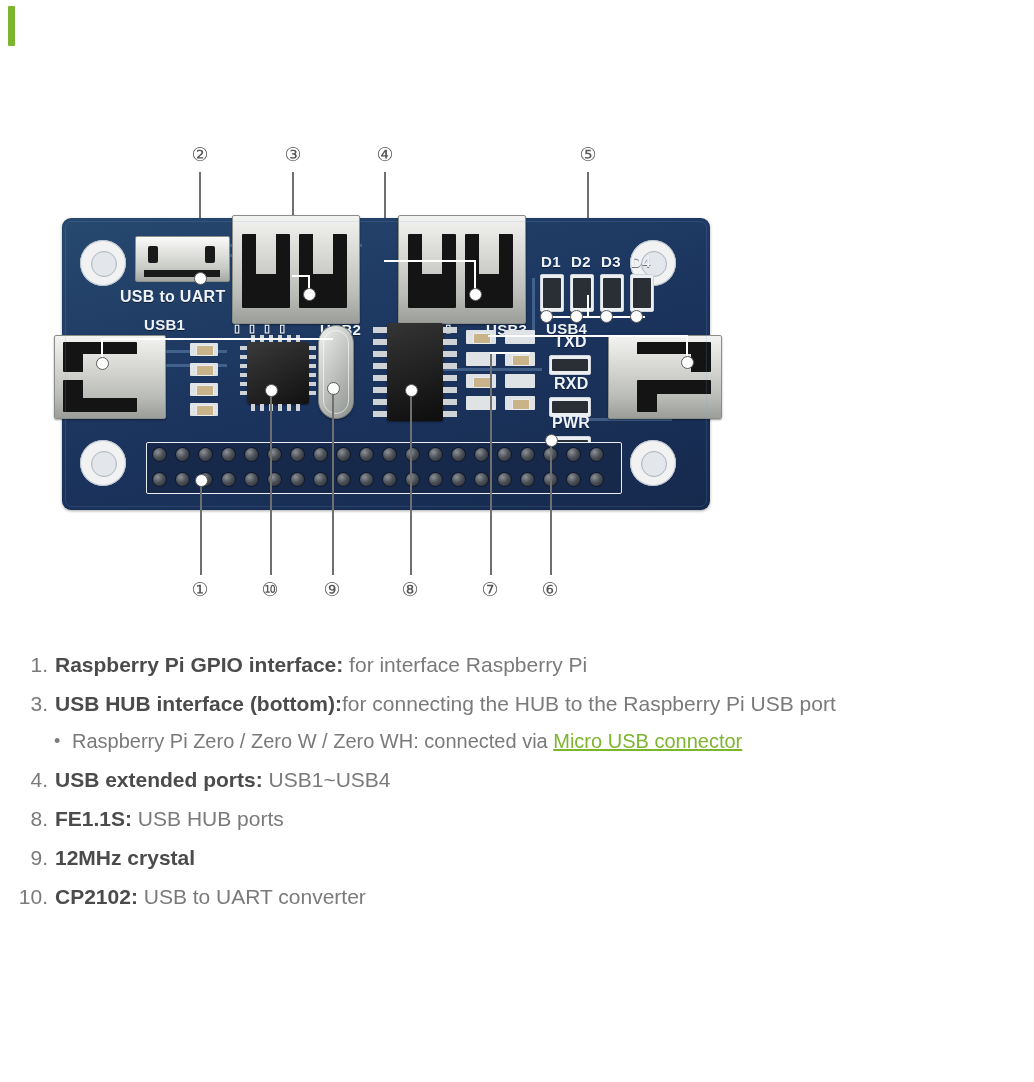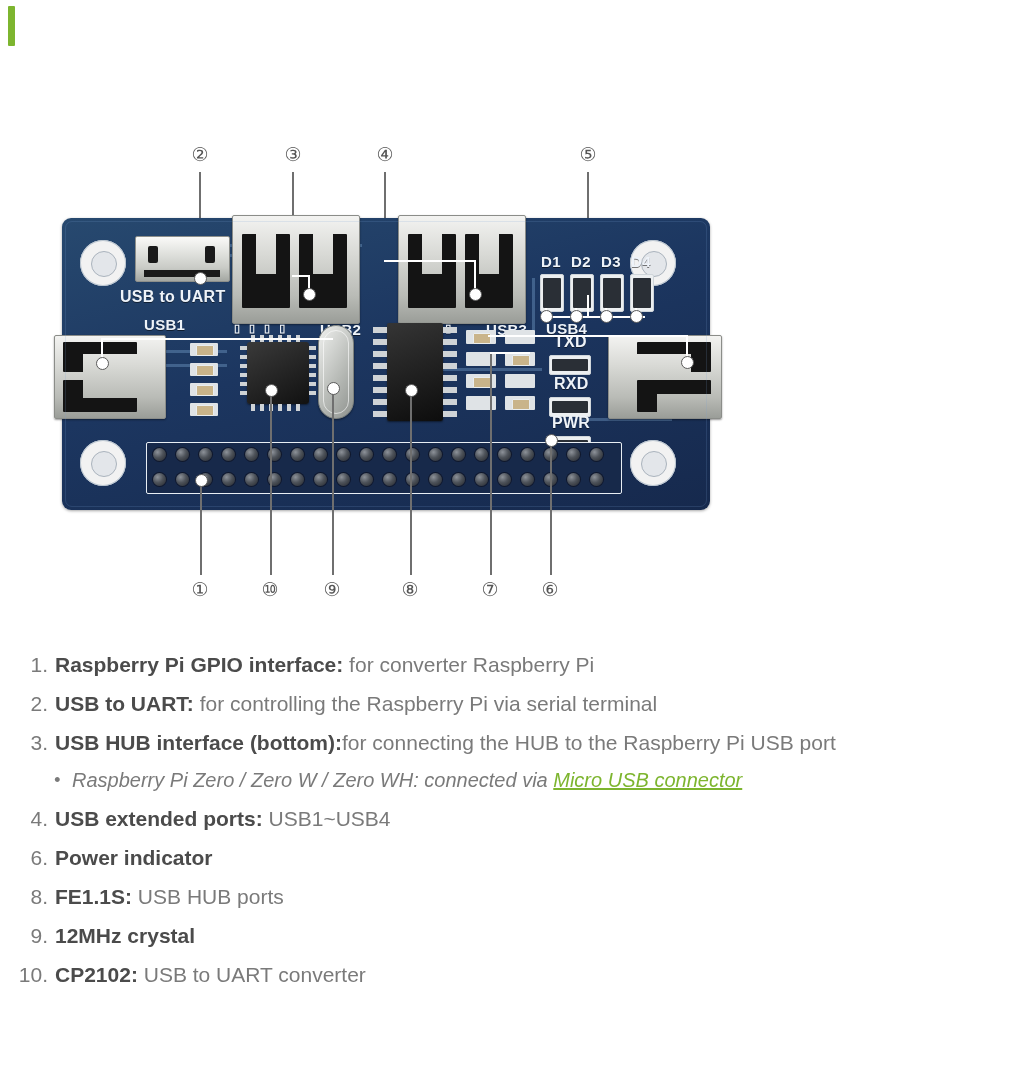--- a/index.html
+++ b/index.html
@@ -63,21 +63,21 @@
         box-shadow:0 0 0 1px #10182c;}
 
   
   .trace{position:absolute;background:rgba(150,195,240,.30);}
 
   
   .list{position:absolute;left:0;top:645px;width:1034px;}
   .li{position:relative;font-size:21px;line-height:39px;color:#7a7a7a;padding-left:18px;white-space:nowrap;}
   .li .num{display:inline-block;width:30px;text-align:right;margin-right:7px;color:#7a7a7a;}
   .li b{color:#4b4b4b;font-weight:bold;}
-  .sub{position:relative;font-size:20px;line-height:37px;color:#7a7a7a;padding-left:72px;white-space:nowrap;font-style:italic;}
+  .sub{position:relative;font-size:20px;line-height:37px;color:#7a7a7a;padding-left:72px;white-space:nowrap;}
   .sub::before{content:"\2022";position:absolute;left:54px;color:#7a7a7a;font-size:18px;}
   .lnk{color:#7db52f;text-decoration:underline;}
 </style>
 </head>
 <body>
 
 <div class="heading-row">
   <div class="accent-bar"></div>
 </div>
 
@@ -366,38 +366,32 @@
   <div class="callout" style="left:185px;top:515px">①</div>
   <div class="callout" style="left:255px;top:515px">⑩</div>
   <div class="callout" style="left:317px;top:515px">⑨</div>
   <div class="callout" style="left:395px;top:515px">⑧</div>
   <div class="callout" style="left:475px;top:515px">⑦</div>
   <div class="callout" style="left:535px;top:515px">⑥</div>
 </div>
 
 <div class="list">
   <div class="li">
-    <span class="num">1.</span><b>Raspberry Pi GPIO interface:</b><span> for converter Raspberry Pi</span>
-  </div>
-  <div class="li">
-    <span class="num">2.</span><b>USB to UART:</b><span> for controlling the Raspberry Pi via serial terminal</span>
+    <span class="num">1.</span><b>Raspberry Pi GPIO interface:</b><span> for interface Raspberry Pi</span>
   </div>
   <div class="li">
     <span class="num">3.</span><b>USB HUB interface (bottom):</b><span>for connecting the HUB to the Raspberry Pi USB port</span>
   </div>
   <div class="sub">
     <span>Raspberry Pi Zero / Zero W / Zero WH: connected via </span><a class="lnk" href="#">Micro USB connector</a>
   </div>
   <div class="li">
     <span class="num">4.</span><b>USB extended ports:</b><span> USB1~USB4</span>
   </div>
   <div class="li">
-    <span class="num">6.</span><b>Power indicator</b><span></span>
-  </div>
-  <div class="li">
     <span class="num">8.</span><b>FE1.1S:</b><span> USB HUB ports</span>
   </div>
   <div class="li">
     <span class="num">9.</span><b>12MHz crystal</b><span></span>
   </div>
   <div class="li">
     <span class="num">10.</span><b>CP2102:</b><span> USB to UART converter</span>
   </div>
 </div>
 

